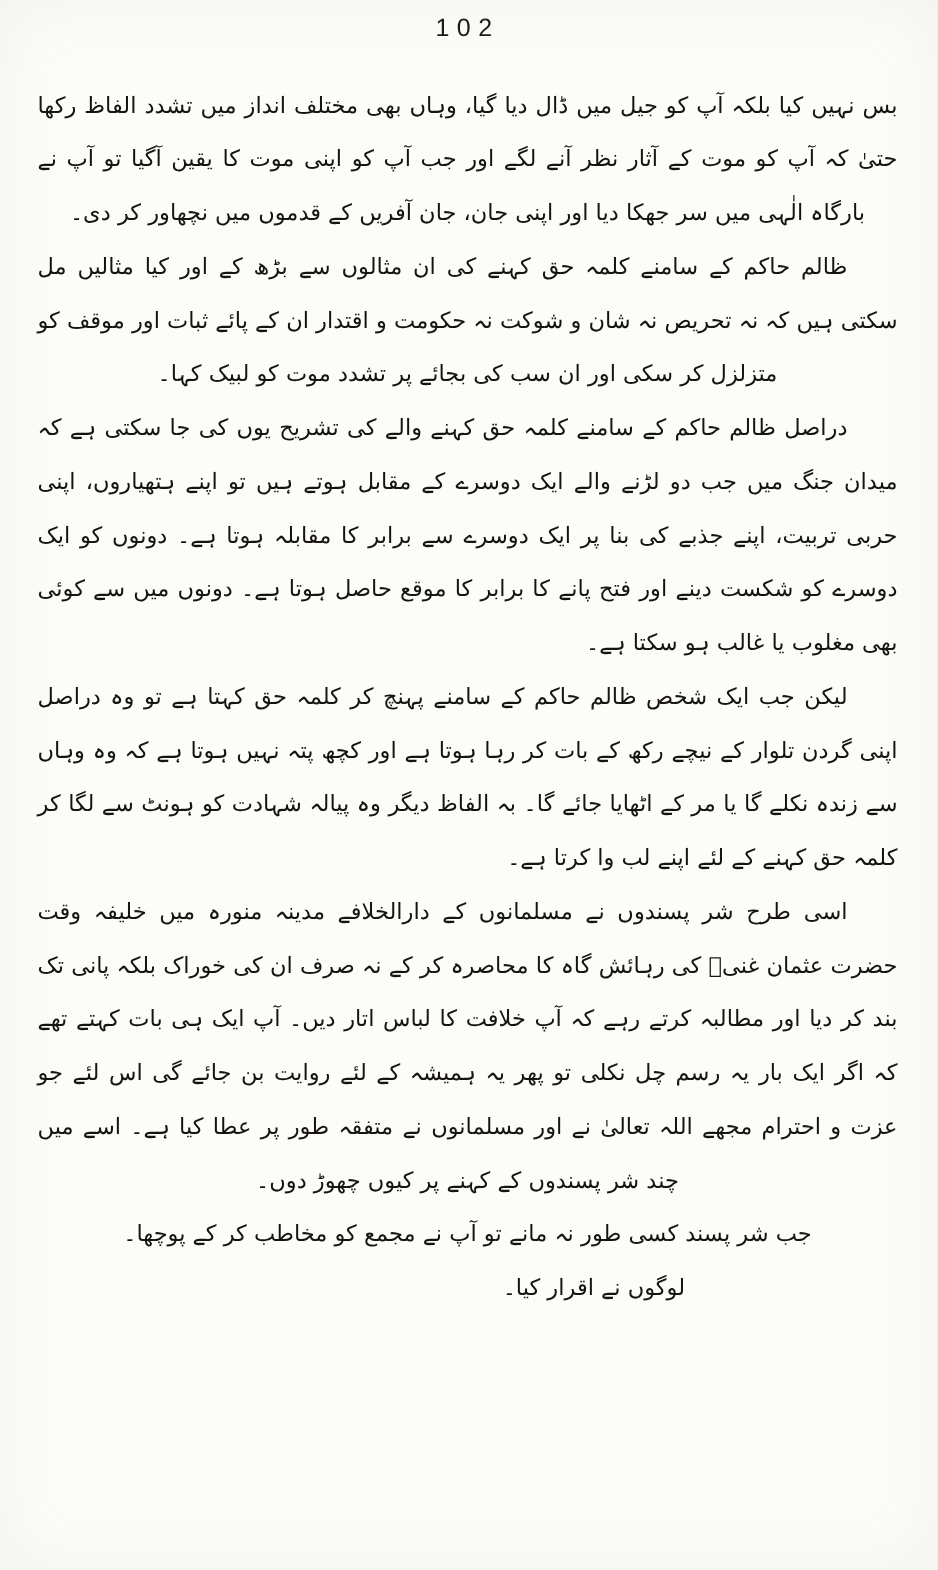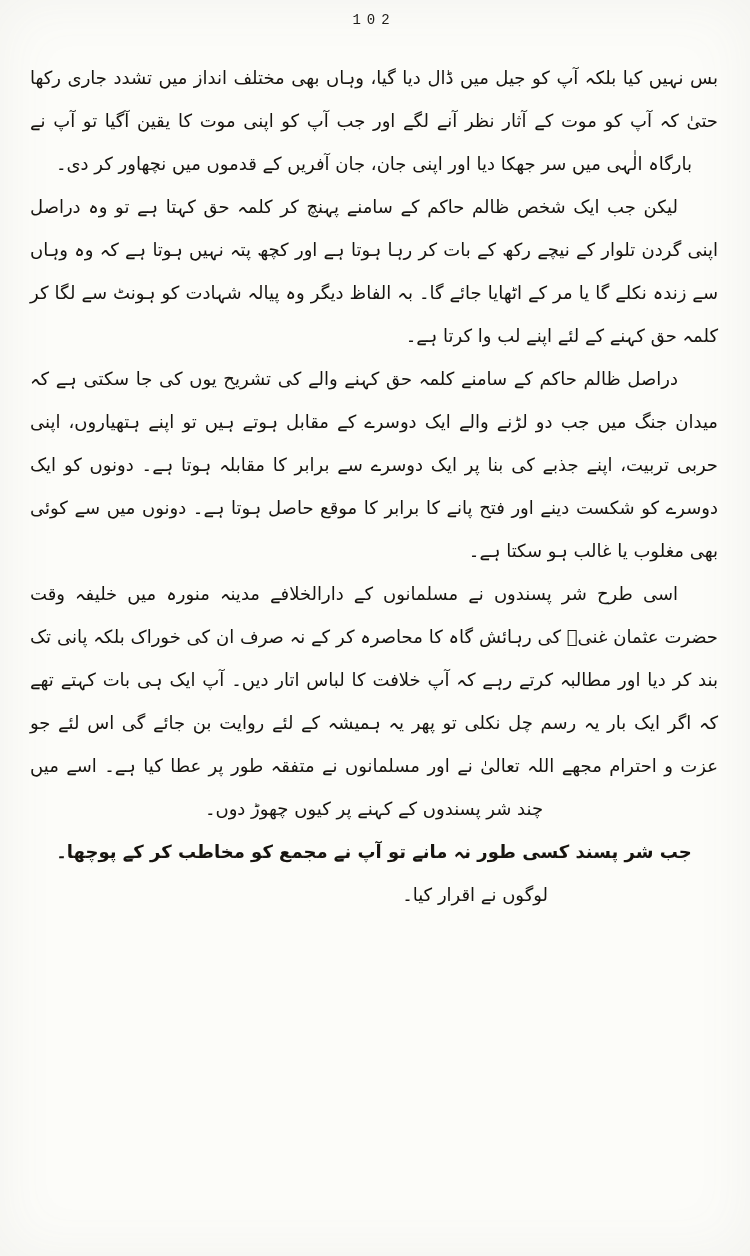--- a/index.html
+++ b/index.html
@@ -14,60 +14,61 @@
     margin: 0 auto;
     background: #fcfcf9;
     box-sizing: border-box;
     padding: 8px 32px 0 30px;
     overflow: hidden;
     color: #17140f;
     font-family: "DejaVu Sans", sans-serif;
   }
   .page-number {
     text-align: center;
-    font-family: Liberation Mono, monospace;
-    font-size: 14px;
+    font-family: Liberation Sans, sans-serif;
+    font-size: 20px;
     letter-spacing: 6px;
     color: #1c1a16;
     padding-top: 4px;
   }
   .page-body {
     direction: rtl;
     margin-top: 28px;
     font-size: 18px;
     line-height: 43px;
     text-align: justify;
     text-justify: inter-word;
   }
   .page-body p {
     margin: 0;
     padding: 0;
   }
   p.indent-first { text-indent: 40px; }
   p.last-center  { text-align-last: center; }
   p.last-start   { text-align-last: right; }
-  p.center-line  { text-align: right; text-align-last: center; font-weight: bold; }
+  p.center-line  { text-align: right; text-align-last: center; }
   p.deep-indent  { text-align: right; text-align-last: right; padding-right: 170px; }
   
   .scan-edge {
     position: absolute;
     left: 0; top: 0; right: 0; bottom: 0;
     pointer-events: none;
     box-shadow: inset 0 0 60px rgba(120,115,100,0.07);
   }
 </style>
 </head>
 <body>
 
 <div class="book-page">
   <div class="page-number">102</div>
 
   <div class="page-body">
-      <p class="last-center">بس نہیں کیا بلکہ آپ کو جیل میں ڈال دیا گیا، وہاں بھی مختلف انداز میں تشدد جاری رکھا حتیٰ کہ آپ کو موت کے آثار نظر آنے لگے اور جب آپ کو اپنی موت کا یقین آگیا تو آپ نے بارگاہ الٰہی میں سر جھکا دیا اور اپنی جان، جان آفریں کے قدموں میں نچھاور کر دی۔</p>
+      <p class="last-center">بس نہیں کیا بلکہ آپ کو جیل میں ڈال دیا گیا، وہاں بھی مختلف انداز میں تشدد الفاظ رکھا حتیٰ کہ آپ کو موت کے آثار نظر آنے لگے اور جب آپ کو اپنی موت کا یقین آگیا تو آپ نے بارگاہ الٰہی میں سر جھکا دیا اور اپنی جان، جان آفریں کے قدموں میں نچھاور کر دی۔</p>
+      <p class="indent-first last-center">ظالم حاکم کے سامنے کلمہ حق کہنے کی ان مثالوں سے بڑھ کے اور کیا مثالیں مل سکتی ہیں کہ نہ تحریص نہ شان و شوکت نہ حکومت و اقتدار ان کے پائے ثبات اور موقف کو متزلزل کر سکی اور ان سب کی بجائے پر تشدد موت کو لبیک کہا۔</p>
+      <p class="indent-first last-start">دراصل ظالم حاکم کے سامنے کلمہ حق کہنے والے کی تشریح یوں کی جا سکتی ہے کہ میدان جنگ میں جب دو لڑنے والے ایک دوسرے کے مقابل ہوتے ہیں تو اپنے ہتھیاروں، اپنی حربی تربیت، اپنے جذبے کی بنا پر ایک دوسرے سے برابر کا مقابلہ ہوتا ہے۔ دونوں کو ایک دوسرے کو شکست دینے اور فتح پانے کا برابر کا موقع حاصل ہوتا ہے۔ دونوں میں سے کوئی بھی مغلوب یا غالب ہو سکتا ہے۔</p>
       <p class="indent-first last-start">لیکن جب ایک شخص ظالم حاکم کے سامنے پہنچ کر کلمہ حق کہتا ہے تو وہ دراصل اپنی گردن تلوار کے نیچے رکھ کے بات کر رہا ہوتا ہے اور کچھ پتہ نہیں ہوتا ہے کہ وہ وہاں سے زندہ نکلے گا یا مر کے اٹھایا جائے گا۔ بہ الفاظ دیگر وہ پیالہ شہادت کو ہونٹ سے لگا کر کلمہ حق کہنے کے لئے اپنے لب وا کرتا ہے۔</p>
-      <p class="indent-first last-start">دراصل ظالم حاکم کے سامنے کلمہ حق کہنے والے کی تشریح یوں کی جا سکتی ہے کہ میدان جنگ میں جب دو لڑنے والے ایک دوسرے کے مقابل ہوتے ہیں تو اپنے ہتھیاروں، اپنی حربی تربیت، اپنے جذبے کی بنا پر ایک دوسرے سے برابر کا مقابلہ ہوتا ہے۔ دونوں کو ایک دوسرے کو شکست دینے اور فتح پانے کا برابر کا موقع حاصل ہوتا ہے۔ دونوں میں سے کوئی بھی مغلوب یا غالب ہو سکتا ہے۔</p>
       <p class="indent-first last-center">اسی طرح شر پسندوں نے مسلمانوں کے دارالخلافے مدینہ منورہ میں خلیفہ وقت حضرت عثمان غنیؓ کی رہائش گاہ کا محاصرہ کر کے نہ صرف ان کی خوراک بلکہ پانی تک بند کر دیا اور مطالبہ کرتے رہے کہ آپ خلافت کا لباس اتار دیں۔ آپ ایک ہی بات کہتے تھے کہ اگر ایک بار یہ رسم چل نکلی تو پھر یہ ہمیشہ کے لئے روایت بن جائے گی اس لئے جو عزت و احترام مجھے اللہ تعالیٰ نے اور مسلمانوں نے متفقہ طور پر عطا کیا ہے۔ اسے میں چند شر پسندوں کے کہنے پر کیوں چھوڑ دوں۔</p>
       <p class="center-line">جب شر پسند کسی طور نہ مانے تو آپ نے مجمع کو مخاطب کر کے پوچھا۔</p>
       <p class="deep-indent">لوگوں نے اقرار کیا۔</p>
     </div>
 
   <div class="scan-edge"></div>
 </div>
 
 </body></html>

